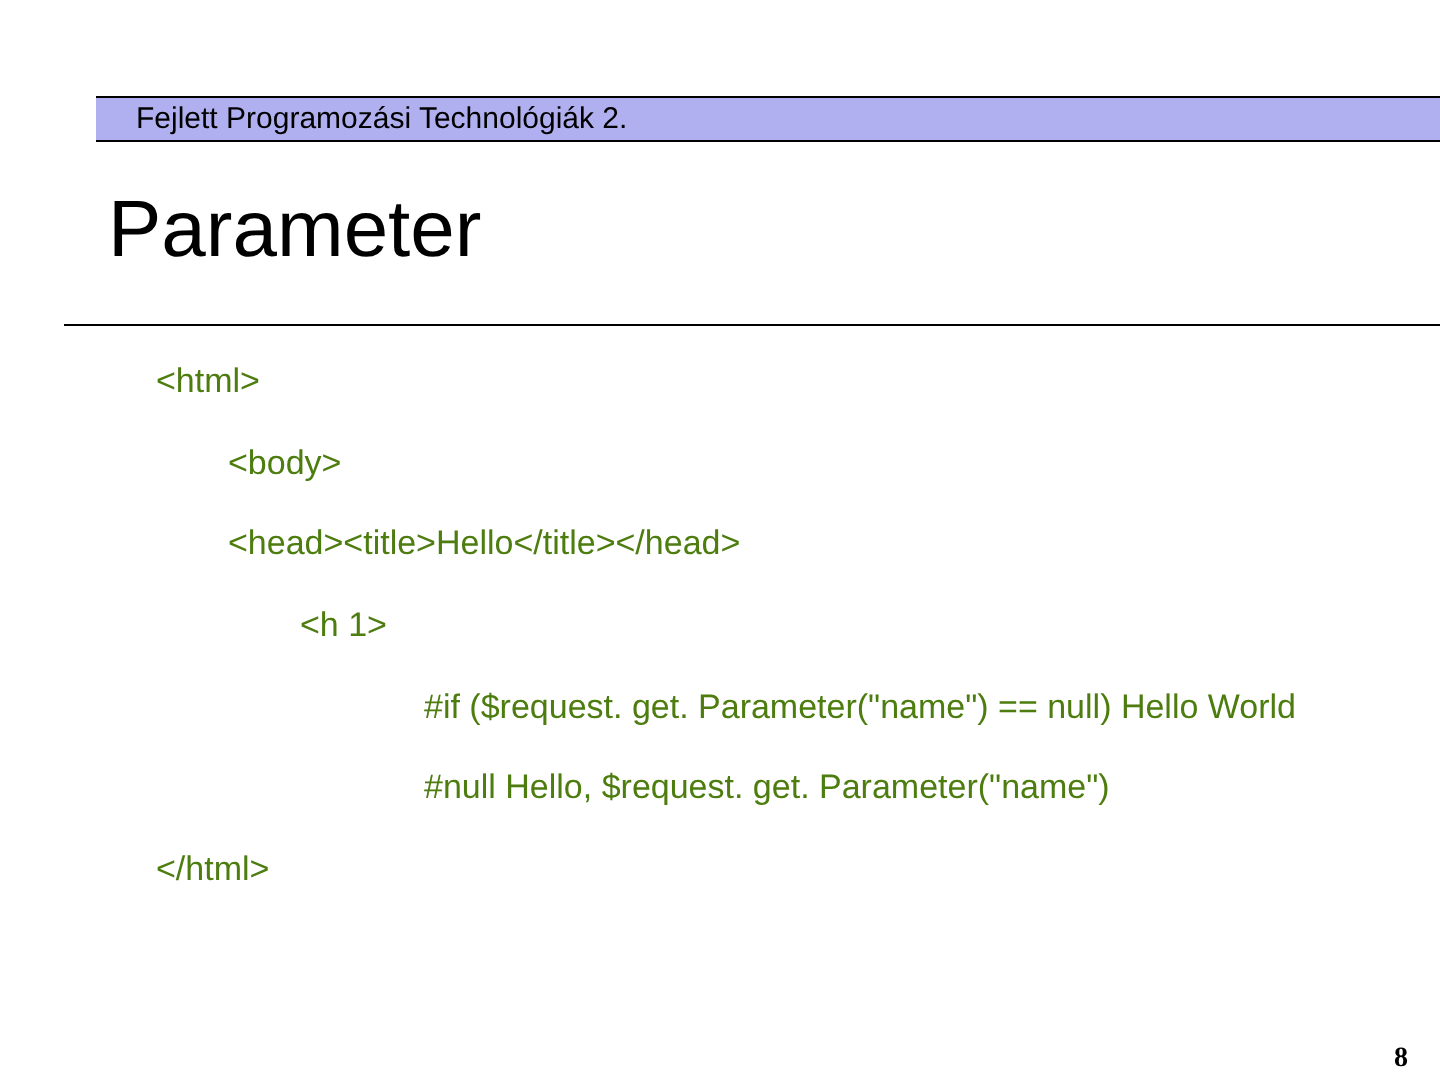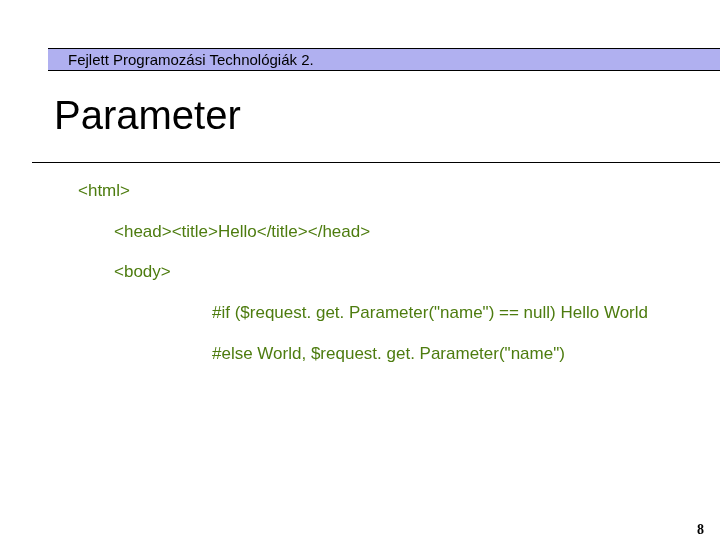--- a/index.html
+++ b/index.html
@@ -50,19 +50,21 @@
 <div class="header-bar">
   <span>Fejlett Programozási Technológiák 2.</span>
 </div>
 
 <div class="title">Parameter</div>
 
 <div class="divider"></div>
 
 <div class="code-area">
   <div class="ind0">&lt;html&gt;</div>
+  <div class="ind1">&lt;body&gt;</div>
   <div class="ind1">&lt;head&gt;&lt;title&gt;Hello&lt;/title&gt;&lt;/head&gt;</div>
-  <div class="ind1">&lt;body&gt;</div>
+  <div class="ind2">&lt;h 1&gt;</div>
   <div class="ind3">#if ($request. get. Parameter("name") == null) Hello World</div>
-  <div class="ind3">#else World, $request. get. Parameter("name")</div>
+  <div class="ind3">#null Hello, $request. get. Parameter("name")</div>
+  <div class="ind0">&lt;/html&gt;</div>
 </div>
 
 <div class="page-number">8</div>
 
 </body></html>

